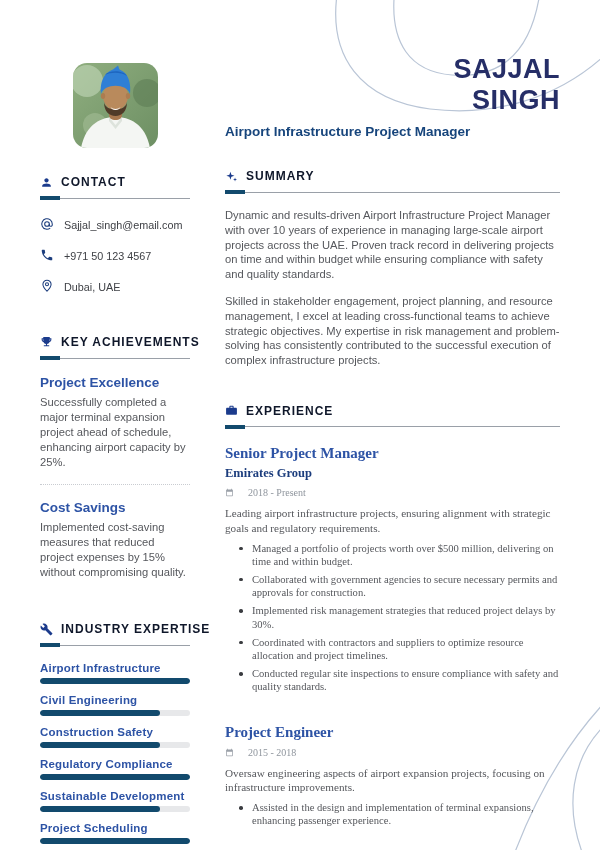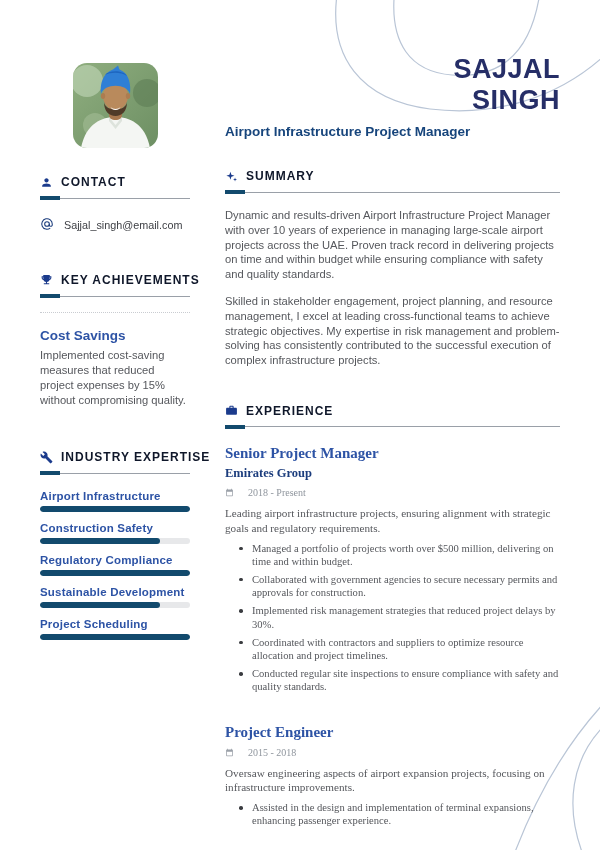--- a/index.html
+++ b/index.html
@@ -125,33 +125,54 @@
 
       <div class="c-row">
         <span class="c-icon">
           <svg viewBox="0 0 24 24" fill="none" stroke="#1c3d7d" stroke-width="1.8">
               <circle cx="12" cy="12" r="4"></circle>
               <path d="M16 12v1.5a2.5 2.5 0 0 0 5 0V12a9 9 0 1 0-3.5 7.1"></path>
             </svg>
         </span>
         <span class="c-text">Sajjal_singh@email.com</span>
       </div>
+      <div class="c-row">
+        <span class="c-icon">
+          <svg viewBox="0 0 24 24" fill="#1c3d7d">
+              <path d="M6.6 10.8c1.5 2.9 3.8 5.2 6.7 6.7l2.2-2.2c.3-.3.7-.4 1-.2 1.1.4 2.3.6 3.5.6.6 0 1 .4 1 1V20c0 .6-.4 1-1 1C10.6 21 3 13.4 3 4c0-.6.4-1 1-1h3.3c.6 0 1 .4 1 1 0 1.2.2 2.4.6 3.5.1.3 0 .7-.2 1l-2.1 2.3z"></path>
+            </svg>
+        </span>
+        <span class="c-text">+971 50 123 4567</span>
+      </div>
+      <div class="c-row">
+        <span class="c-icon">
+          <svg viewBox="0 0 24 24" fill="none" stroke="#1c3d7d" stroke-width="1.8">
+              <path d="M12 21s7-7.1 7-12a7 7 0 1 0-14 0c0 4.9 7 12 7 12z"></path>
+              <circle cx="12" cy="9" r="2.6"></circle>
+            </svg>
+        </span>
+        <span class="c-text">Dubai, UAE</span>
+      </div>
     </section>
 
     <section class="side-section">
       <div class="sec-head">
         <span class="sec-icon">
           <svg viewBox="0 0 24 24" fill="#1b3b8c">
               <path d="M6 2h12v2h3v3c0 2.2-1.6 4-3.7 4.4-.8 1.7-2.4 2.9-4.3 3.2V17h4v2H7v-2h4v-2.4c-1.9-.3-3.5-1.5-4.3-3.2C4.6 11 3 9.2 3 7V4h3V2zm-1 4v1c0 1 .6 1.9 1.4 2.4L6 6H5zm14 0h-1l-.4 3.4C18.4 8.9 19 8 19 7V6z"></path>
             </svg>
         </span>
         <h2>KEY ACHIEVEMENTS</h2>
       </div>
       <div class="rule"></div>
 
+      <div class="ach">
+        <div class="ach-head">Project Excellence</div>
+        <p class="ach-text">Successfully completed a major terminal expansion project ahead of schedule, enhancing airport capacity by 25%.</p>
+      </div>
       <hr class="dotted">
       <div class="ach">
         <div class="ach-head">Cost Savings</div>
         <p class="ach-text">Implemented cost-saving measures that reduced project expenses by 15% without compromising quality.</p>
       </div>
     </section>
 
     <section class="side-section">
       <div class="sec-head">
         <span class="sec-icon">
@@ -160,20 +181,26 @@
             </svg>
         </span>
         <h2>INDUSTRY EXPERTISE</h2>
       </div>
       <div class="rule"></div>
 
       <div class="skill first">
         <div class="skill-label">Airport Infrastructure</div>
         <div class="skill-track">
             <div class="skill-fill" style="width: 100%;"></div>
+          </div>
+      </div>
+      <div class="skill">
+        <div class="skill-label">Civil Engineering</div>
+        <div class="skill-track">
+            <div class="skill-fill" style="width: 80%;"></div>
           </div>
       </div>
       <div class="skill">
         <div class="skill-label">Construction Safety</div>
         <div class="skill-track">
             <div class="skill-fill" style="width: 80%;"></div>
           </div>
       </div>
       <div class="skill">
         <div class="skill-label">Regulatory Compliance</div>

